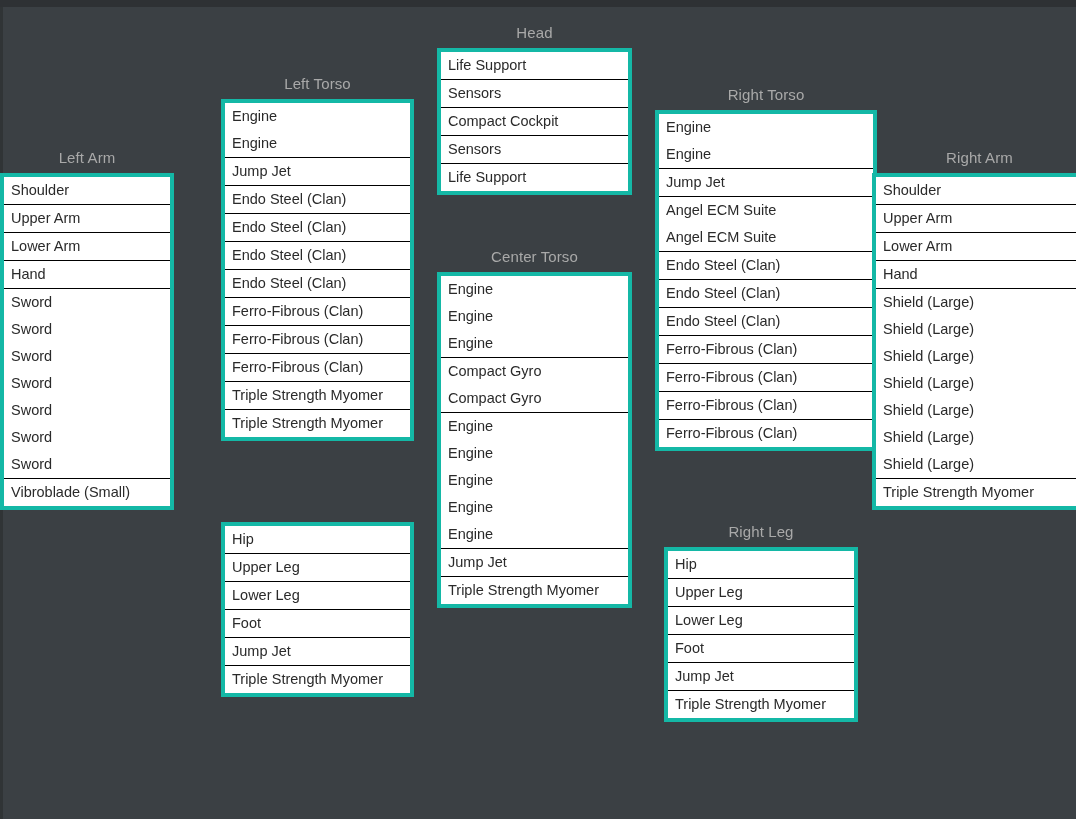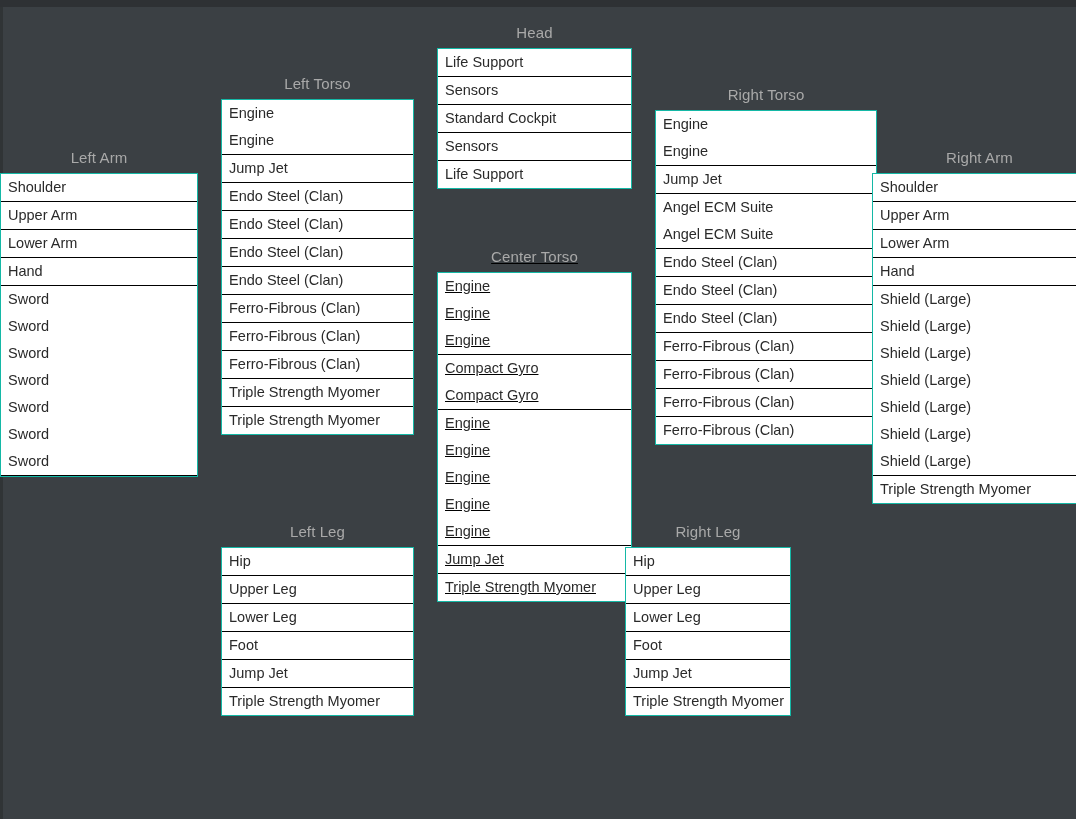--- a/index.html
+++ b/index.html
@@ -42,49 +42,49 @@
     color: #a9a9a9;
     font-size: 15px;
     line-height: 20px;
     text-align: center;
     letter-spacing: 0.1px;
     margin-bottom: 5px;
     white-space: nowrap;
   }
   .slot-box {
     background: #ffffff;
-    border: 1px solid #14b8a6;
+    border: 4px solid #14b8a6;
     box-sizing: border-box;
   }
   .slot-group {
     border-bottom: 1px solid #000000;
     box-sizing: border-box;
   }
   .slot-group.last {
     border-bottom: none;
   }
   .slot-row {
     height: 27px;
     line-height: 27px;
     padding-left: 7px;
     font-size: 14.5px;
     color: #2a2a2a;
     white-space: nowrap;
     overflow: hidden;
     box-sizing: border-box;
   }
   
-  #sec-left-arm      { left: 0px;   top: 148px; width: 198px; }
+  #sec-left-arm      { left: 0px;   top: 148px; width: 174px; }
   #sec-left-torso    { left: 221px; top: 74px;  width: 193px; }
   #sec-head          { left: 437px; top: 23px;  width: 195px; }
-  #sec-center-torso  { left: 437px; top: 247px; width: 195px; text-decoration: underline; }
+  #sec-center-torso  { left: 437px; top: 247px; width: 195px; }
   #sec-right-torso   { left: 655px; top: 85px;  width: 222px; }
   #sec-right-arm     { left: 872px; top: 148px; width: 215px; }
   #sec-left-leg      { left: 221px; top: 522px; width: 193px; }
-  #sec-right-leg     { left: 625px; top: 522px; width: 166px; }
+  #sec-right-leg     { left: 664px; top: 522px; width: 194px; }
 </style>
 </head>
 <body>
 
 <div id="top-strip"></div>
 <div id="left-strip"></div>
 
 <div id="canvas">
 
   <div class="section" id="sec-left-arm">
@@ -104,20 +104,23 @@
         </div>
         <div class="slot-group">
           <div class="slot-row">Sword</div>
           <div class="slot-row">Sword</div>
           <div class="slot-row">Sword</div>
           <div class="slot-row">Sword</div>
           <div class="slot-row">Sword</div>
           <div class="slot-row">Sword</div>
           <div class="slot-row">Sword</div>
         </div>
+        <div class="slot-group last">
+          <div class="slot-row">Vibroblade (Small)</div>
+        </div>
       </div>
   </div>
 
   <div class="section" id="sec-left-torso">
     <div class="section-title">Left Torso</div>
     <div class="slot-box">
         <div class="slot-group">
           <div class="slot-row">Engine</div>
           <div class="slot-row">Engine</div>
         </div>
@@ -157,21 +160,21 @@
   <div class="section" id="sec-head">
     <div class="section-title">Head</div>
     <div class="slot-box">
         <div class="slot-group">
           <div class="slot-row">Life Support</div>
         </div>
         <div class="slot-group">
           <div class="slot-row">Sensors</div>
         </div>
         <div class="slot-group">
-          <div class="slot-row">Standard Cockpit</div>
+          <div class="slot-row">Compact Cockpit</div>
         </div>
         <div class="slot-group">
           <div class="slot-row">Sensors</div>
         </div>
         <div class="slot-group last">
           <div class="slot-row">Life Support</div>
         </div>
       </div>
   </div>
 
@@ -265,21 +268,20 @@
           <div class="slot-row">Shield (Large)</div>
           <div class="slot-row">Shield (Large)</div>
         </div>
         <div class="slot-group last">
           <div class="slot-row">Triple Strength Myomer</div>
         </div>
       </div>
   </div>
 
   <div class="section" id="sec-left-leg">
-    <div class="section-title">Left Leg</div>
     <div class="slot-box">
         <div class="slot-group">
           <div class="slot-row">Hip</div>
         </div>
         <div class="slot-group">
           <div class="slot-row">Upper Leg</div>
         </div>
         <div class="slot-group">
           <div class="slot-row">Lower Leg</div>
         </div>

